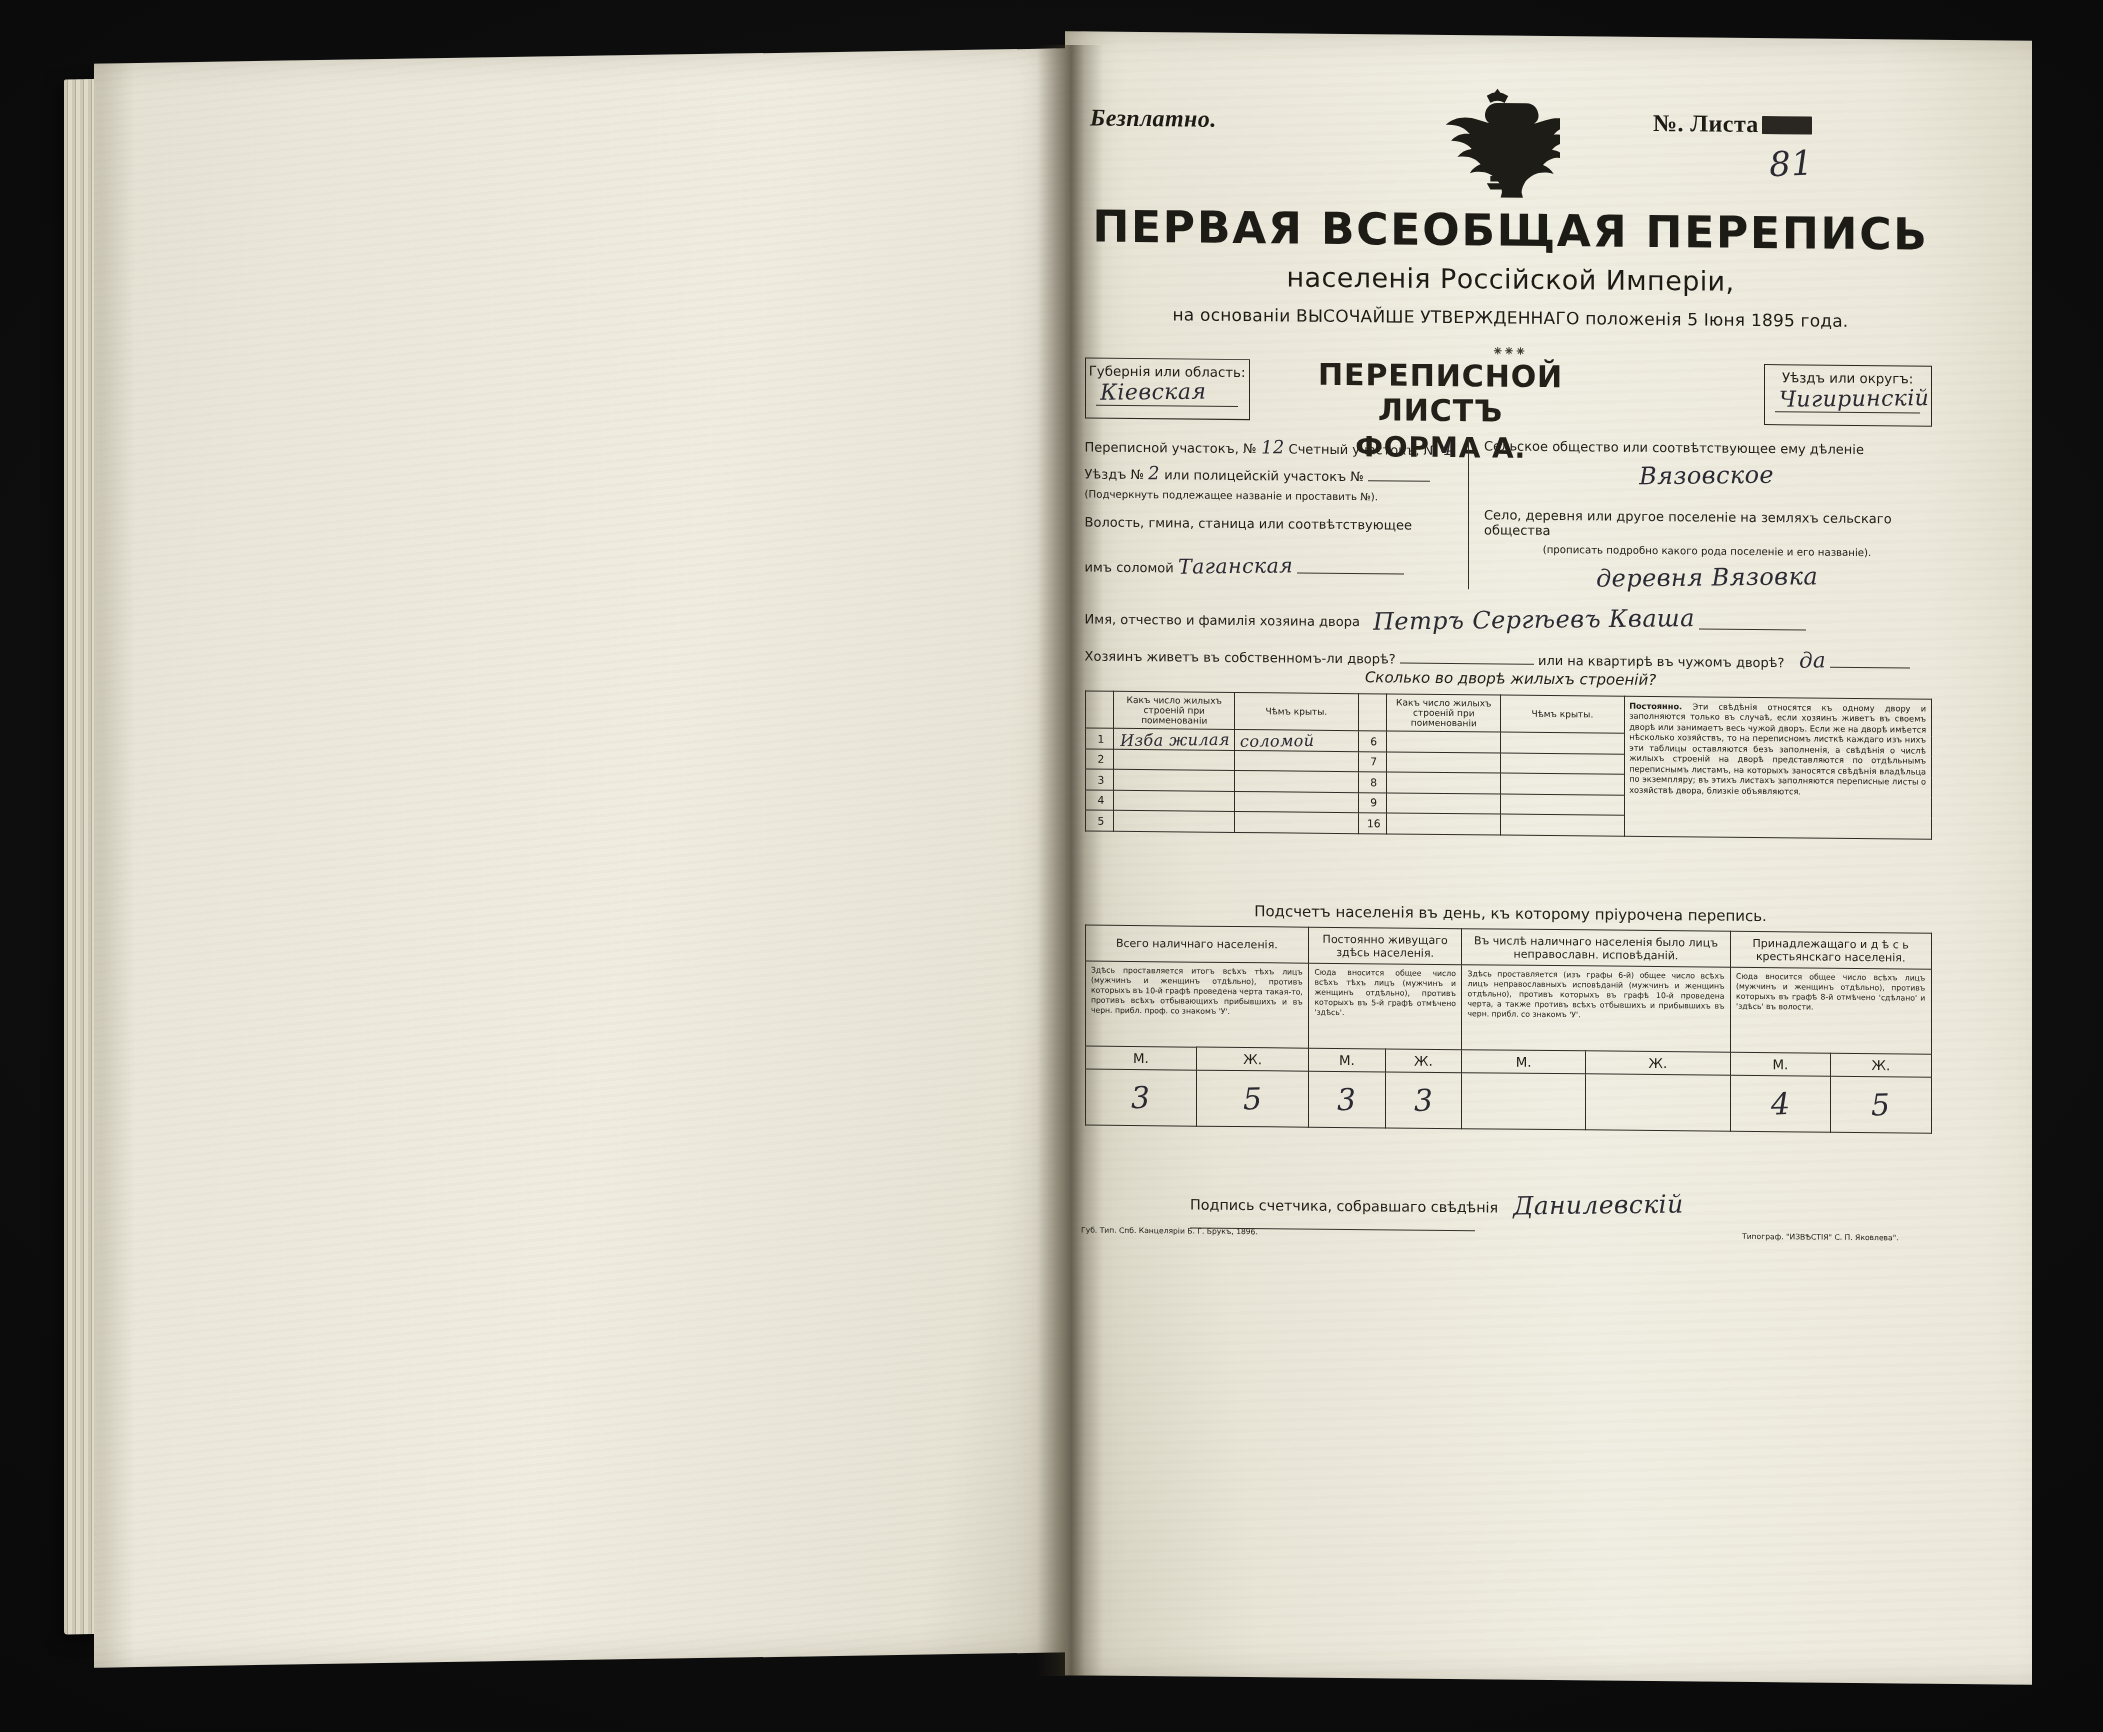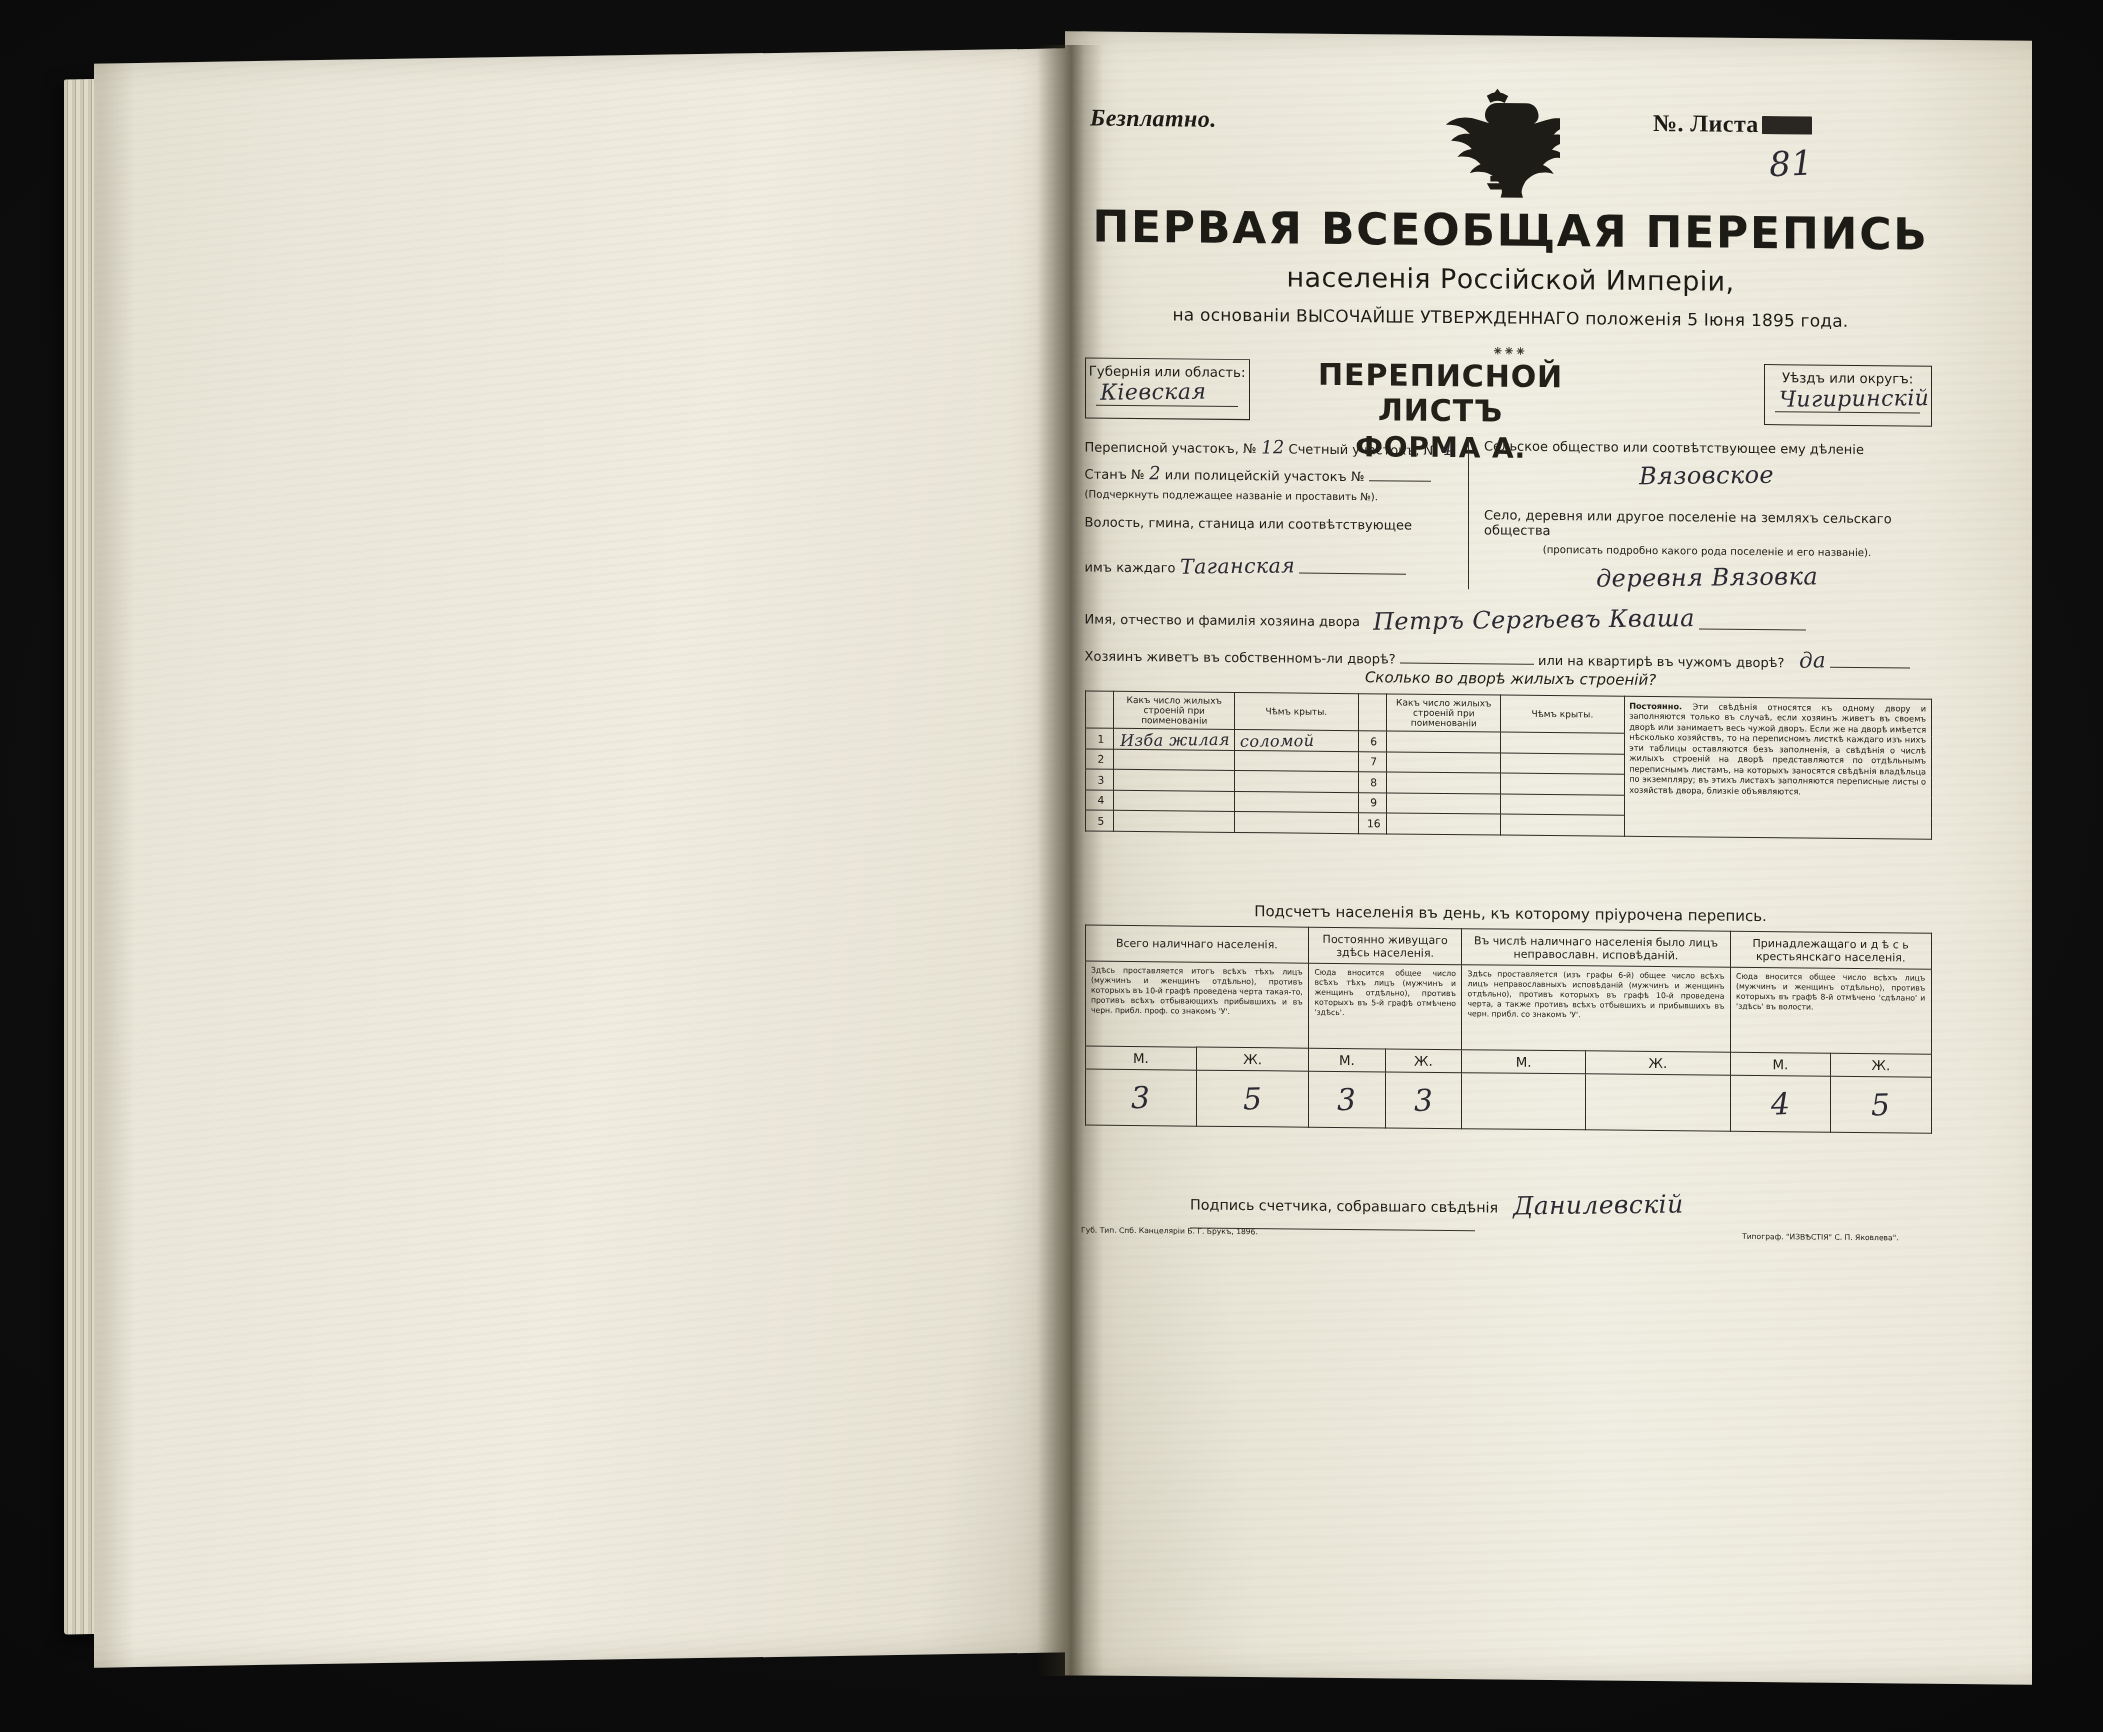--- a/index.html
+++ b/index.html
@@ -403,29 +403,29 @@
     </div>
 
     <div class="f blkL">
       <div class="row small">
         <span>Переписной участокъ, №</span>
         <span class="hand" style="font-size:18px">12</span>
         <span>Счетный участокъ, №</span>
         <span class="hand" style="font-size:18px">4</span>
       </div>
       <div class="row small">
-        <span>Станъ №</span>
+        <span>Уѣздъ №</span>
         <span class="hand" style="font-size:18px">2</span>
         <span>или полицейскій участокъ №</span>
         <span class="uline" style="width:62px"></span>
       </div>
       <div class="row tiny" style="margin-bottom:14.3px">(Подчеркнуть подлежащее названіе и проставить №).</div>
       <div class="row small">Волость, гмина, станица или соотвѣтствующее</div>
       <div class="row small" style="margin-top:23px">
-        <span>имъ каждаго</span>
+        <span>имъ соломой</span>
         <span class="hand" style="font-size:20.5px">Таганская</span>
         <span class="uline" style="width:107px"></span>
       </div>
     </div>
 
     <div class="f vdiv"></div>
 
     <div class="f blkR">
       <div class="row small">Сельское общество или соотвѣтствующее ему дѣленіе</div>
       <div class="row" style="text-align:center;margin:3.6px 0 19.6px 0">

